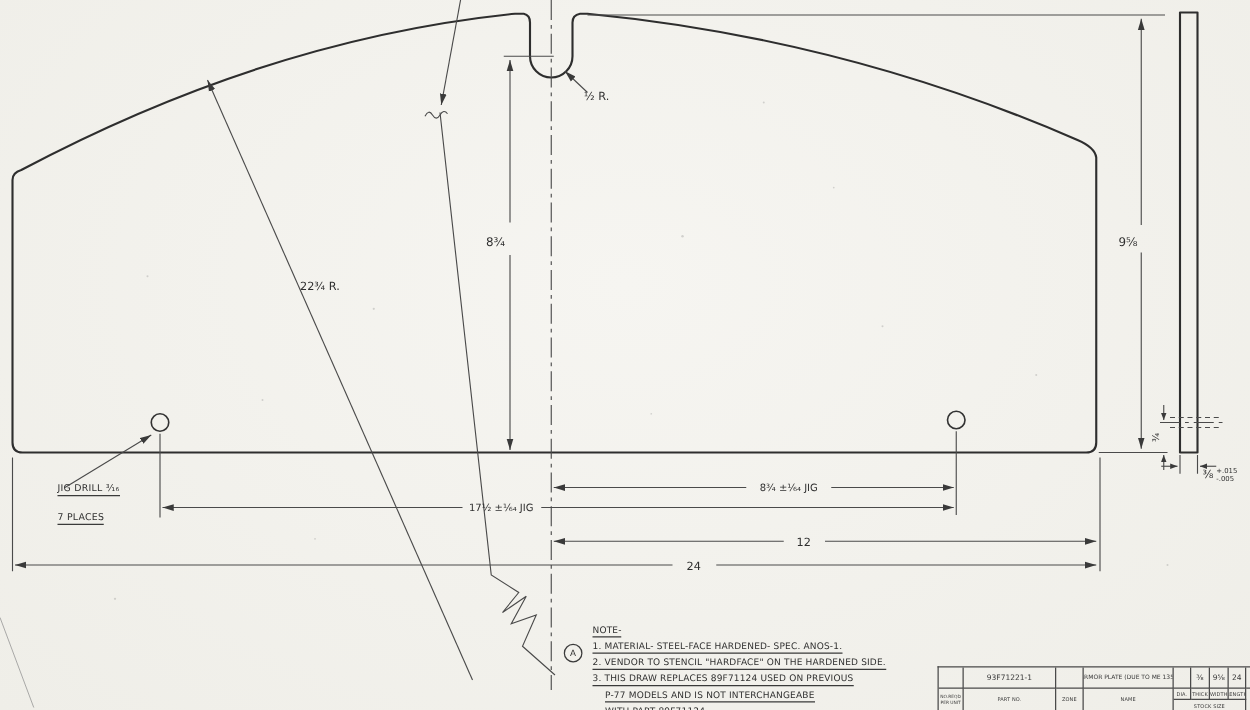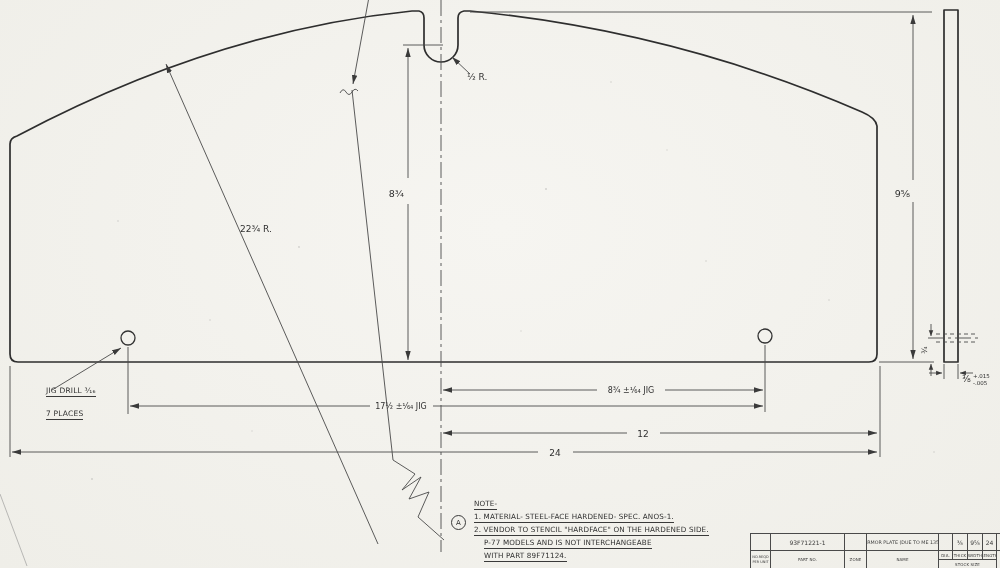--- a/index.html
+++ b/index.html
@@ -151,20 +151,21 @@
   </div>
 
   <div class="notes">
     <div class="note-flag">
       <span>A</span>
     </div>
     <div class="note-lines">
       <div>NOTE-</div>
       <div>1. MATERIAL- STEEL-FACE HARDENED- SPEC. ANOS-1.</div>
       <div>2. VENDOR TO STENCIL "HARDFACE" ON THE HARDENED SIDE.</div>
+      <div>3. THIS DRAW REPLACES 89F71124 USED ON PREVIOUS</div>
       <div class="indent">P-77 MODELS AND IS NOT INTERCHANGEABE</div>
       <div class="indent">WITH PART 89F71124.</div>
     </div>
   </div>
 
   <div class="title-block">
     <div class="tc v r1 c1"></div>
     <div class="tc v r1 c2">93F71221-1</div>
     <div class="tc v r1 c3"></div>
     <div class="tc namev r1 c4">ARMOR PLATE (DUE TO ME 135)</div>

